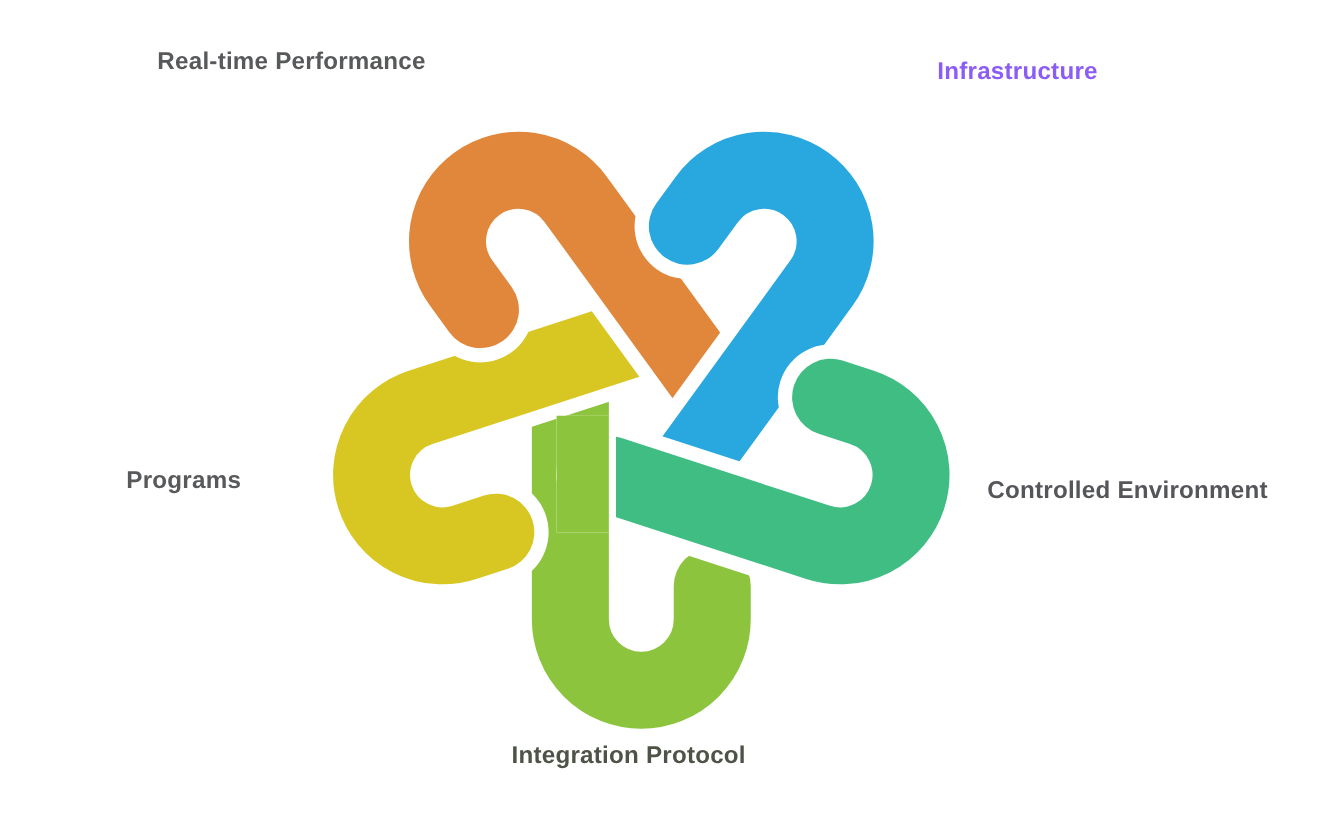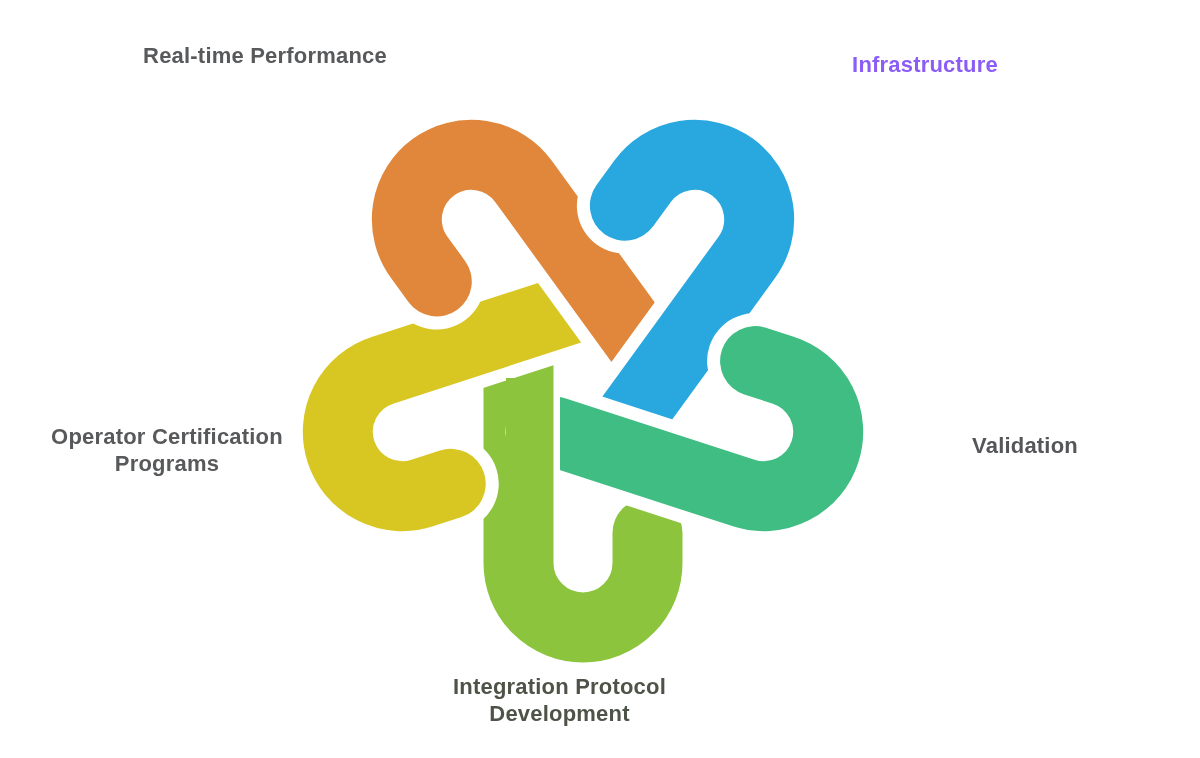--- a/index.html
+++ b/index.html
@@ -60,26 +60,24 @@
 
   <div class="lbl" style="left: 120px; top: 42px; width: 290px; color: rgb(88, 89, 91);">
     <span>Real-time Performance</span>
   </div>
 
   <div class="lbl" style="left: 790px; top: 51px; width: 270px; color: #8b5cf6;">
     <span>Infrastructure</span>
   </div>
 
   <div class="lbl" style="left: 893px; top: 432px; width: 264px; color: rgb(85, 86, 90);">
-    <span>Validation</span>
+    <span>Controlled Environment</span>
   </div>
 
-  <div class="lbl" style="left: 437px; top: 673px; width: 245px; color: rgb(78, 83, 71);">
+  <div class="lbl" style="left: 449px; top: 673px; width: 245px; color: rgb(78, 83, 71);">
     <span>Integration Protocol</span>
-    <span>Development</span>
   </div>
 
   <div class="lbl" style="left: 40px; top: 423px; width: 254px; color: rgb(88, 89, 91);">
-    <span>Operator Certification</span>
     <span>Programs</span>
   </div>
 
 </div>
 
 </body></html>

